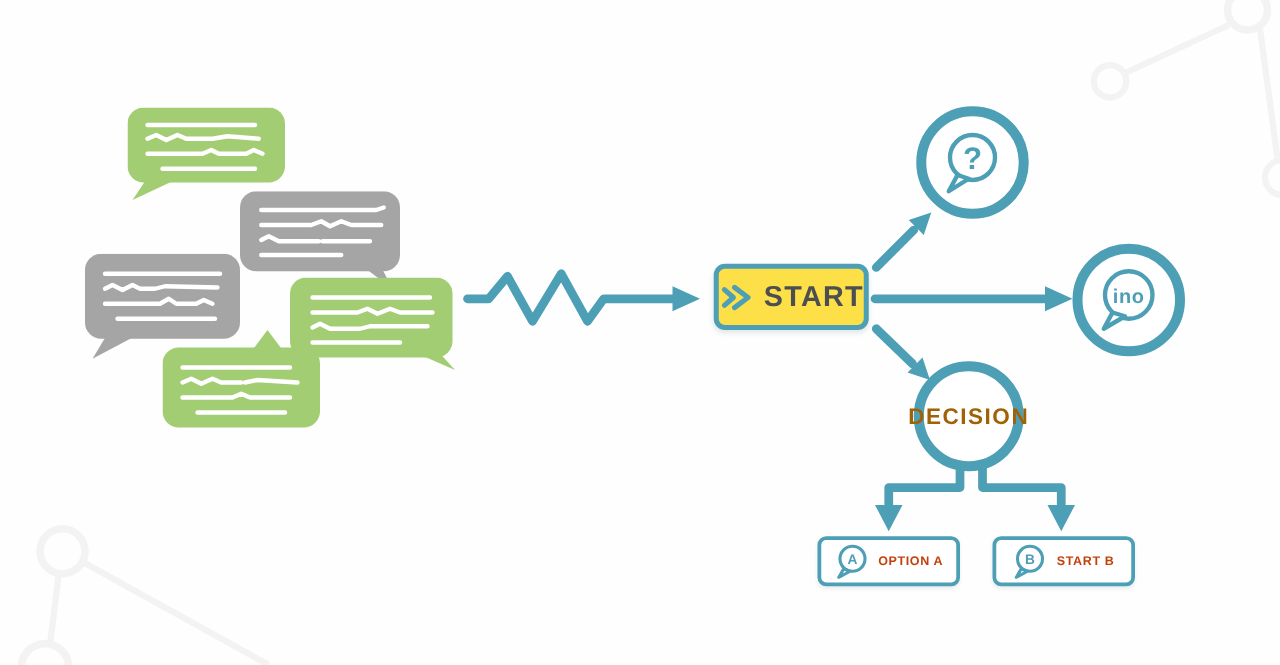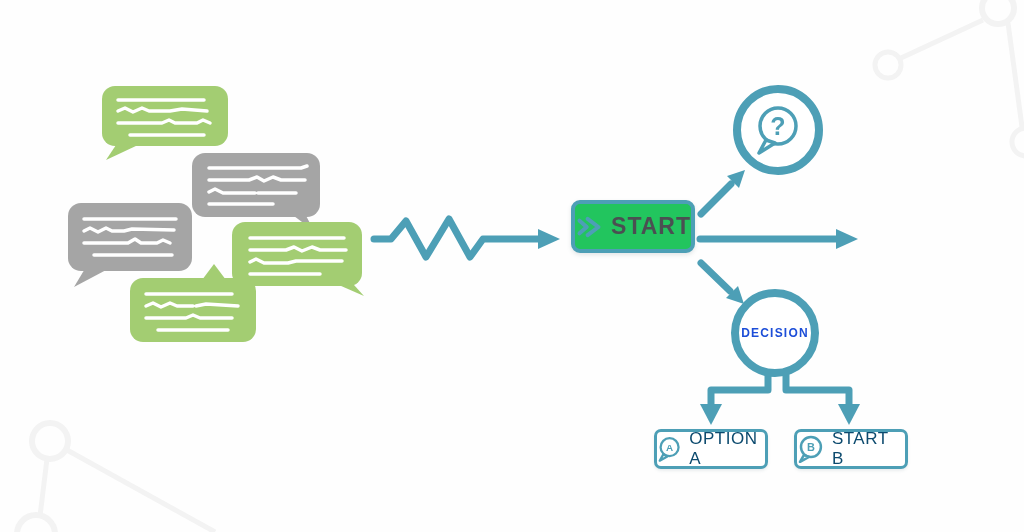--- a/index.html
+++ b/index.html
@@ -4,44 +4,44 @@
 <style>
   html,body{margin:0;padding:0;background:#ffffff;}
   .canvas{
     position:relative;width:1024px;height:532px;background:#fefefe;overflow:hidden;
     font-family:"Liberation Sans", sans-serif;
   }
   .abs{position:absolute;}
   svg{display:block;}
   
   .start-node{
-    left:571px;top:200px;width:116px;height:45px;
-    background:#22c55e;border:4px solid #4d9fb6;border-radius:9px;
+    left:571px;top:211px;width:116px;height:45px;
+    background:#fde047;border:4px solid #4d9fb6;border-radius:9px;
     display:flex;align-items:center;justify-content:center;gap:9px;
     box-shadow:0 2px 4px rgba(100,120,130,.18);
     text-align:center;
   }
   .start-label{font-size:23px;font-weight:700;color:#4b4f52;letter-spacing:1px;}
   .circle-node{
     background:#ffffff;border:8px solid #4d9fb6;border-radius:50%;
     display:flex;align-items:center;justify-content:center;
   }
   .q-node{left:733px;top:85px;width:74px;height:74px;}
   .info-node{left:858px;top:195px;width:74px;height:74px;}
   .decision-node{left:731px;top:289px;width:72px;height:72px;}
-  .decision-label{font-size:12px;font-weight:600;color:#1d4ed8;letter-spacing:1.2px;}
+  .decision-label{font-size:18px;font-weight:600;color:#a16207;letter-spacing:1.2px;}
   .option-node{
     top:429px;width:108px;height:34px;background:#ffffff;
     border:3.5px solid #4d9fb6;border-radius:7px;
     display:flex;align-items:center;justify-content:center;gap:8px;
     box-shadow:0 2px 3px rgba(100,120,130,.12);
   }
   .option-a{left:654px;}
   .option-b{left:794px;}
-  .option-label{font-size:17px;font-weight:400;color:#0c4a6e;letter-spacing:.5px;}
+  .option-label{font-size:10px;font-weight:700;color:#c2410c;letter-spacing:.5px;}
 </style>
 </head>
 <body>
 
 <div class="canvas">
 
   <svg class="abs" style="left:0;top:0;" width="1024" height="532" viewBox="0 0 1024 532" fill="none" stroke="#f3f3f3">
     <circle cx="888" cy="65" r="13" stroke-width="5"></circle>
     <circle cx="998" cy="8" r="16" stroke-width="6"></circle>
     <circle cx="1026" cy="142" r="14" stroke-width="5"></circle>
@@ -135,20 +135,27 @@
   </div>
 
   <div class="abs circle-node q-node">
     <svg width="54" height="58" viewBox="0 0 54 58">
       <circle cx="27" cy="25" r="18" fill="#ffffff" stroke="#4d9fb6" stroke-width="3.5"></circle>
       <path d="M15 39 L8 52 L24 42 Z" fill="#ffffff" stroke="#4d9fb6" stroke-width="3.5" stroke-linejoin="round"></path>
       <text x="27" y="34" text-anchor="middle" font-size="25" font-weight="700" fill="#4d9fb6" font-family="Liberation Sans, sans-serif">?</text>
     </svg>
   </div>
 
+  <div class="abs circle-node info-node">
+    <svg width="56" height="58" viewBox="0 0 56 58">
+      <circle cx="28" cy="25" r="19" fill="#ffffff" stroke="#4d9fb6" stroke-width="3.5"></circle>
+      <path d="M15 39 L8 52 L25 42 Z" fill="#ffffff" stroke="#4d9fb6" stroke-width="3.5" stroke-linejoin="round"></path>
+      <text x="28" y="31" text-anchor="middle" font-size="16" font-weight="700" fill="#4d9fb6" letter-spacing="0.5" font-family="Liberation Sans, sans-serif">ino</text>
+    </svg>
+  </div>
 
   <div class="abs circle-node decision-node">
     <span class="decision-label">DECISION</span>
   </div>
 
   <div class="abs option-node option-a">
     <svg width="27" height="28" viewBox="0 0 27 28">
       <circle cx="14" cy="12" r="10" fill="#ffffff" stroke="#4d9fb6" stroke-width="2.5"></circle>
       <path d="M7 20 L3 27 L12 22 Z" fill="#ffffff" stroke="#4d9fb6" stroke-width="2.5" stroke-linejoin="round"></path>
       <text x="14" y="16" text-anchor="middle" font-size="11" font-weight="700" fill="#4d9fb6" font-family="Liberation Sans, sans-serif">A</text>

